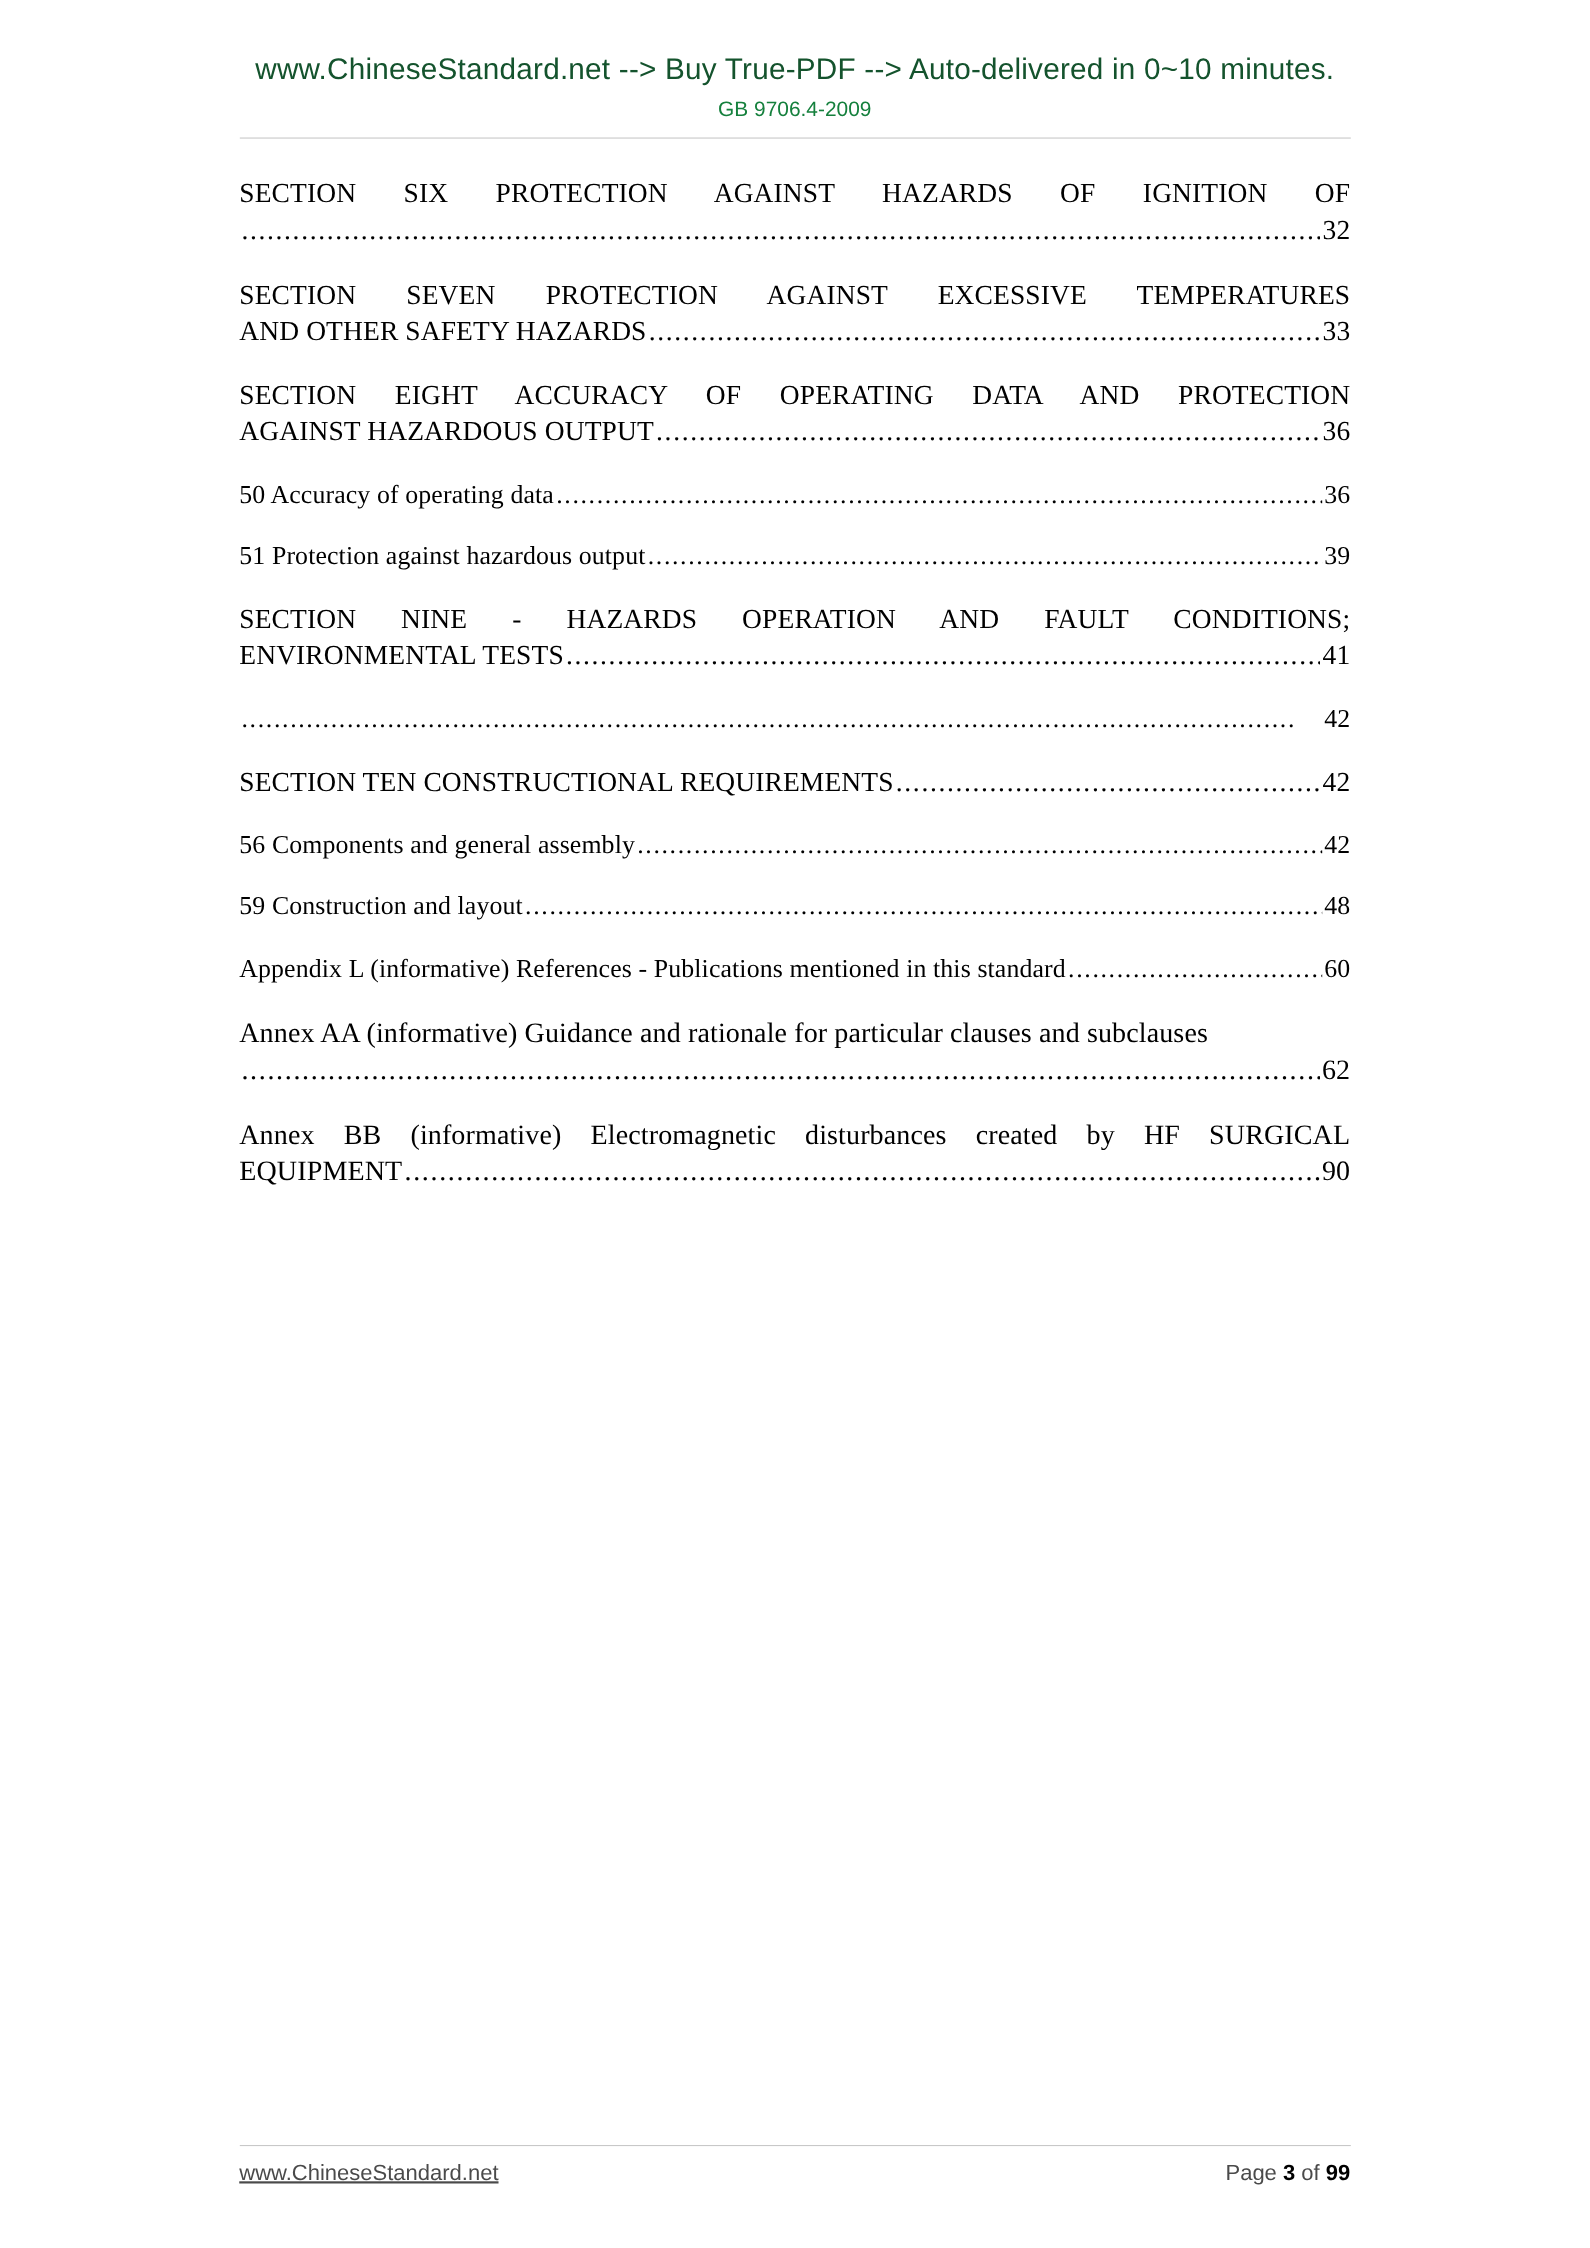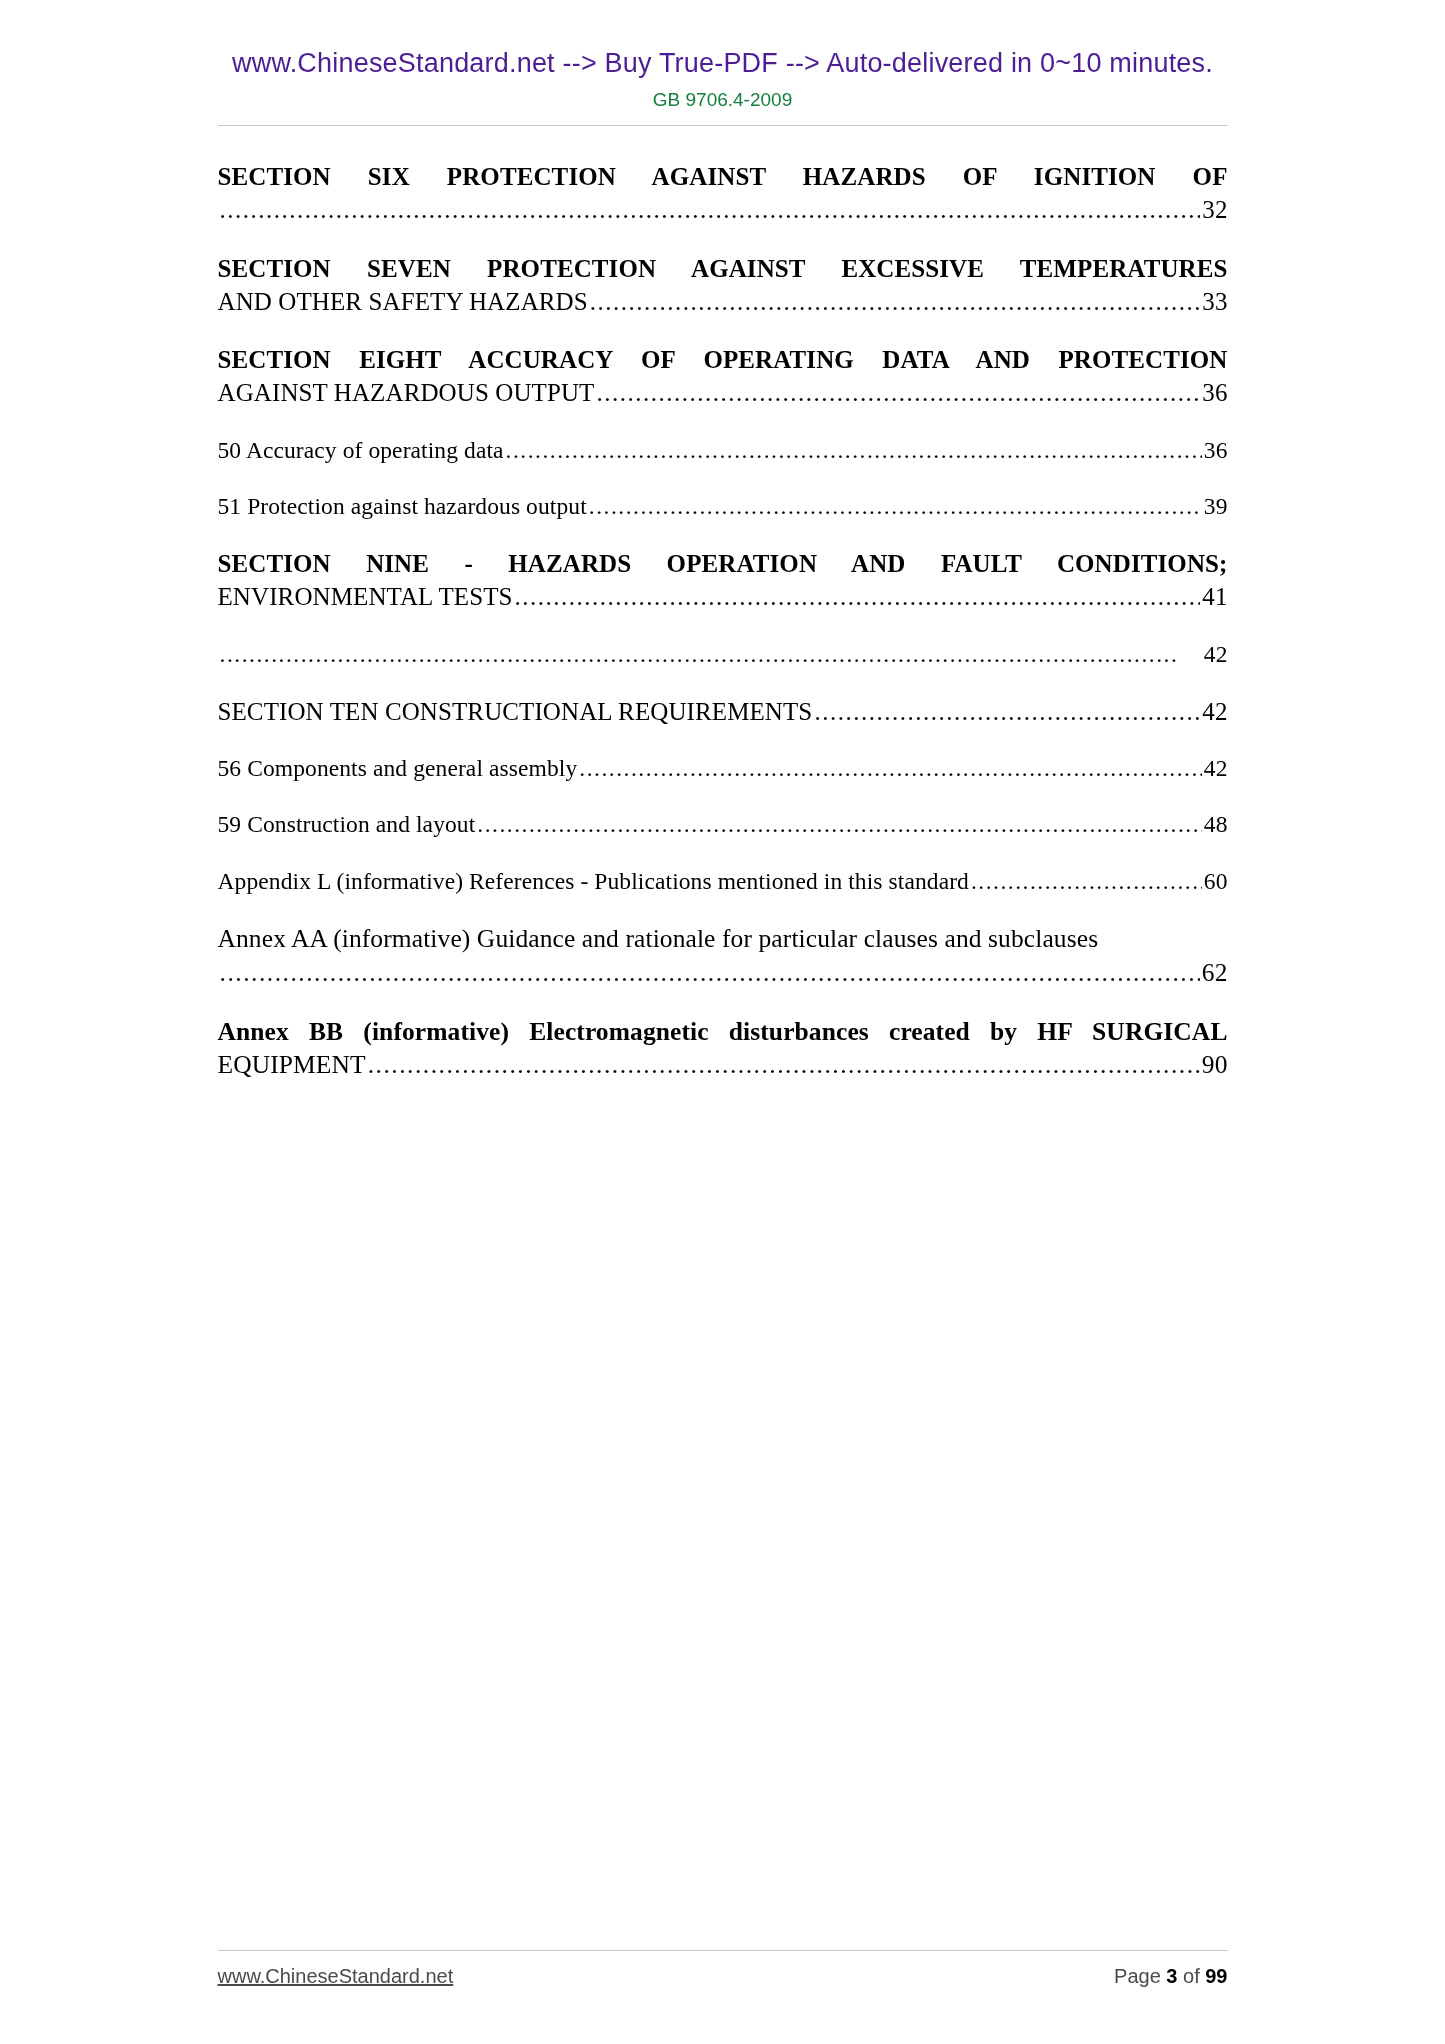--- a/index.html
+++ b/index.html
@@ -21,21 +21,21 @@
     box-sizing: border-box;
     padding: 0;
   }
   .header {
     padding-top: 48px;
     text-align: center;
   }
   .header-line1 {
     font-family: "Liberation Sans", sans-serif;
     font-size: 27px;
-    color: #4c1d95;
+    color: #14532d;
     letter-spacing: 0.2px;
   }
   .header-line2 {
     font-family: "Liberation Sans", sans-serif;
     font-size: 19px;
     color: #15803d;
     margin-top: 10px;
   }
   .header-rule {
     margin: 14px auto 0 auto;
@@ -59,21 +59,20 @@
     font-size: 25px;
   }
   .toc-entry.small {
     font-size: 23.5px;
   }
   
   .j-line {
     display: block;
     text-align: justify;
     text-align-last: justify;
-    font-weight: bold;
   }
   .j-last {
     display: block;
     text-align: justify;
     text-align-last: left;
     white-space: nowrap;
     margin-top: 20px;
   }
   .leaderrow {
     display: flex;

